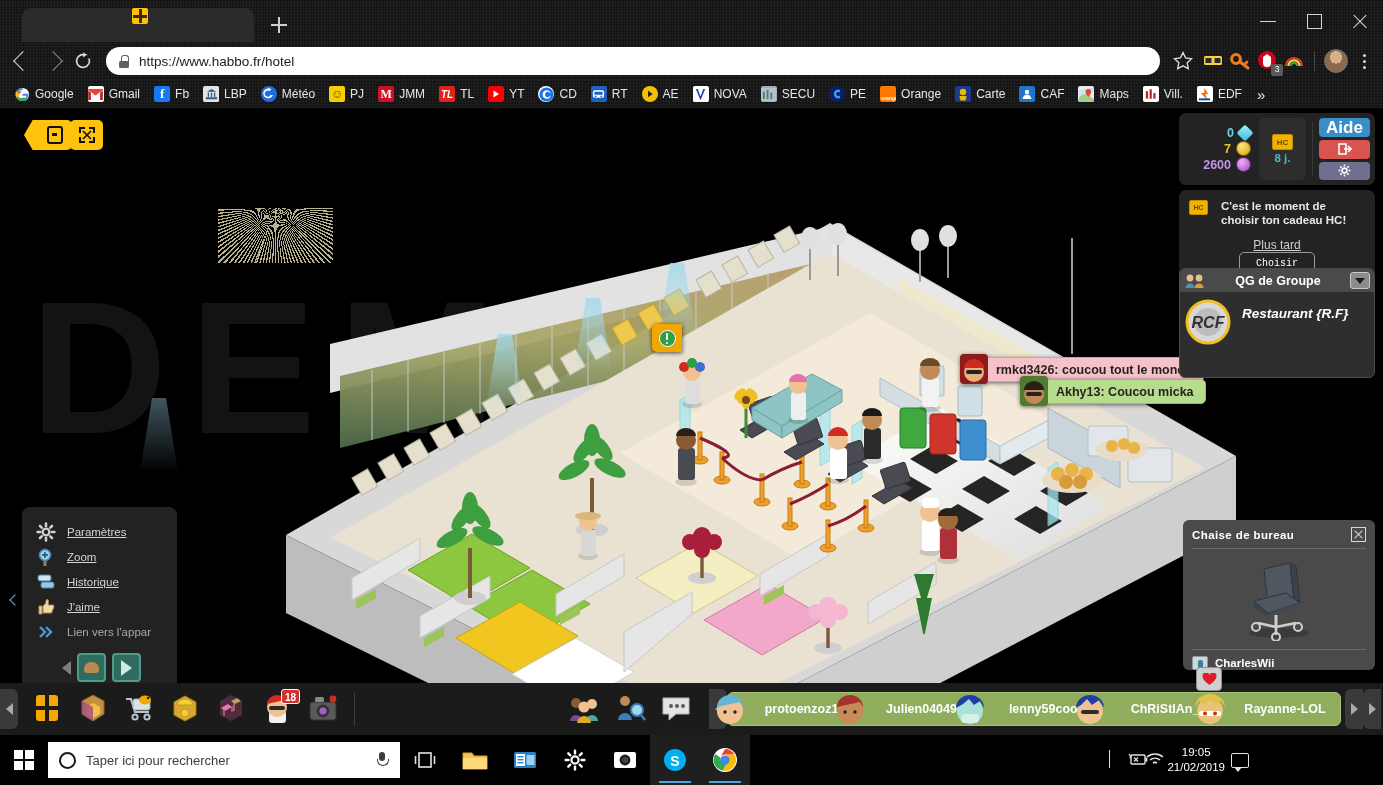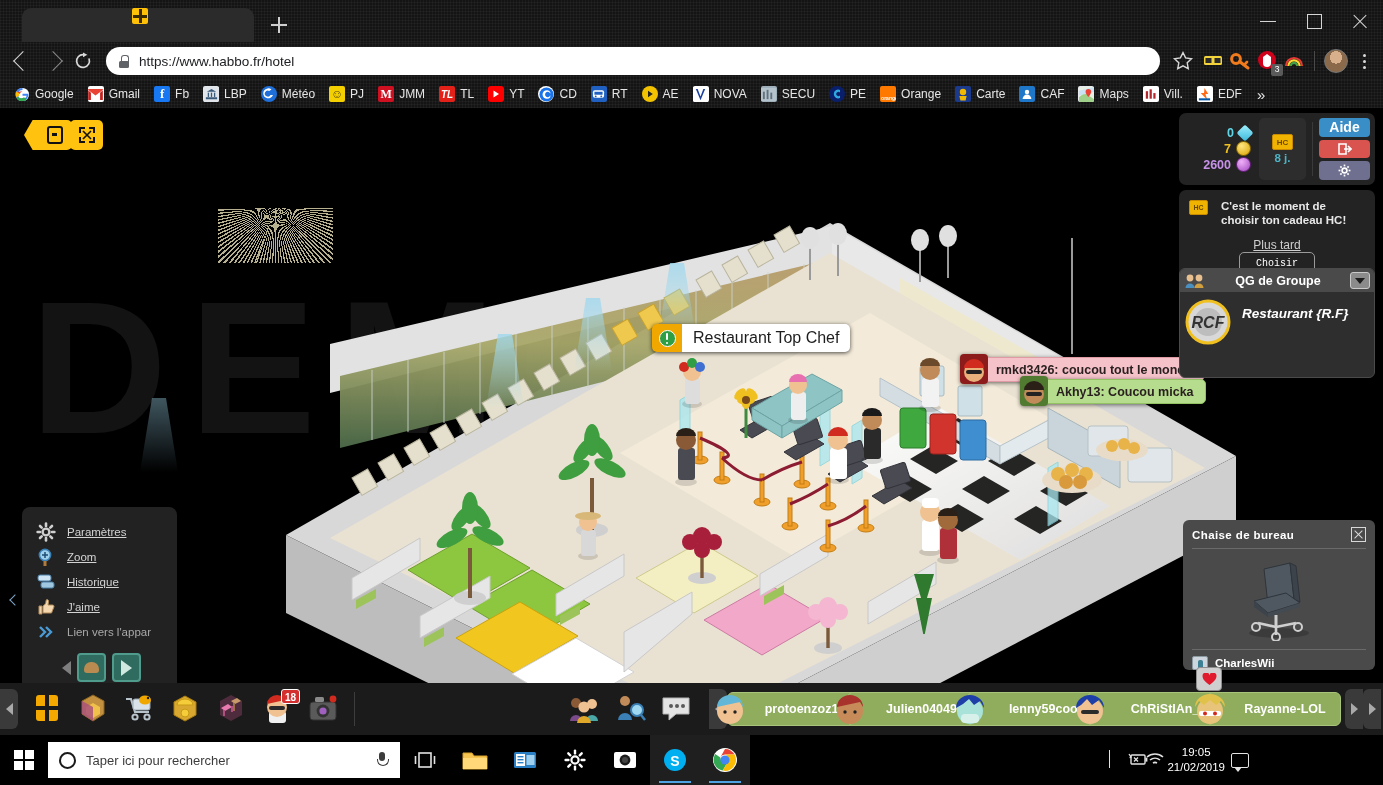--- a/index.html
+++ b/index.html
@@ -233,21 +233,21 @@
   .hc-ico {
     width: 21px; height: 16px; background: #f0b400; border: 1.5px solid #c78a00;
     border-radius: 2px; display: flex; align-items: center; justify-content: center;
     font-size: 8px; font-weight: bold; color: #6b4a00;
   }
   .hc-days { font-size: 11.5px; font-weight: bold; color: #4fb3c4; }
   .hud-vsep { width: 1px; background: #3a3a3a; margin: 4px 1px; }
   .hud-btns { flex: 1 1 auto; display: flex; flex-direction: column; gap: 3px; justify-content: center; }
   .hud-btn {
     height: 19px; border-radius: 4px; display: flex; align-items: center; justify-content: center;
-    font-size: 14px; font-weight: bold; color: #fff; cursor: pointer;
+    font-size: 17px; font-weight: bold; color: #fff; cursor: pointer;
   }
   .hud-btn.aide { background: #3a8ec7; }
   .hud-btn.exit { background: #d9534f; }
   .hud-btn.gear { background: #6f6f8f; }
 
   .hud-hc-offer {
     position: absolute; right: 8px; top: 82px; width: 196px;
     background: #232323; border-radius: 7px; padding: 9px 10px 10px; z-index: 40;
   }
   .hc-offer-top { display: flex; gap: 13px; align-items: flex-start; }
@@ -1064,21 +1064,20 @@
         <svg width="18" height="18" viewBox="0 0 18 18">
           <path d="M2 7 V2 H7 M11 2 H16 V7 M16 11 V16 H11 M7 16 H2 V11" stroke="#111" stroke-width="2" fill="none"></path>
           <path d="M5 5 L13 13 M13 5 L5 13" stroke="#111" stroke-width="1.6"></path>
         </svg>
       </div>
 
       <div class="roomtag">
         <div class="roomtag-badge">
             <div class="dot"></div>
           </div>
-        <div class="roomtag-name">Restaurant Top Chef</div>
       </div>
 
       <div class="bubble bubble-pink" style="left:965px; top:249px;">
         <span class="head">
           <svg width="34" height="34" viewBox="0 0 34 34">
             <rect x="3" y="2" width="28" height="30" rx="4" fill="#8c1c1c"></rect>
             <circle cx="17" cy="20" r="10" fill="#e8b07a"></circle>
             <path d="M7 16 a10 9 0 0 1 20 0 z" fill="#d02b1e"></path>
             <rect x="9" y="18" width="16" height="4" rx="2" fill="#222"></rect>
           </svg>

